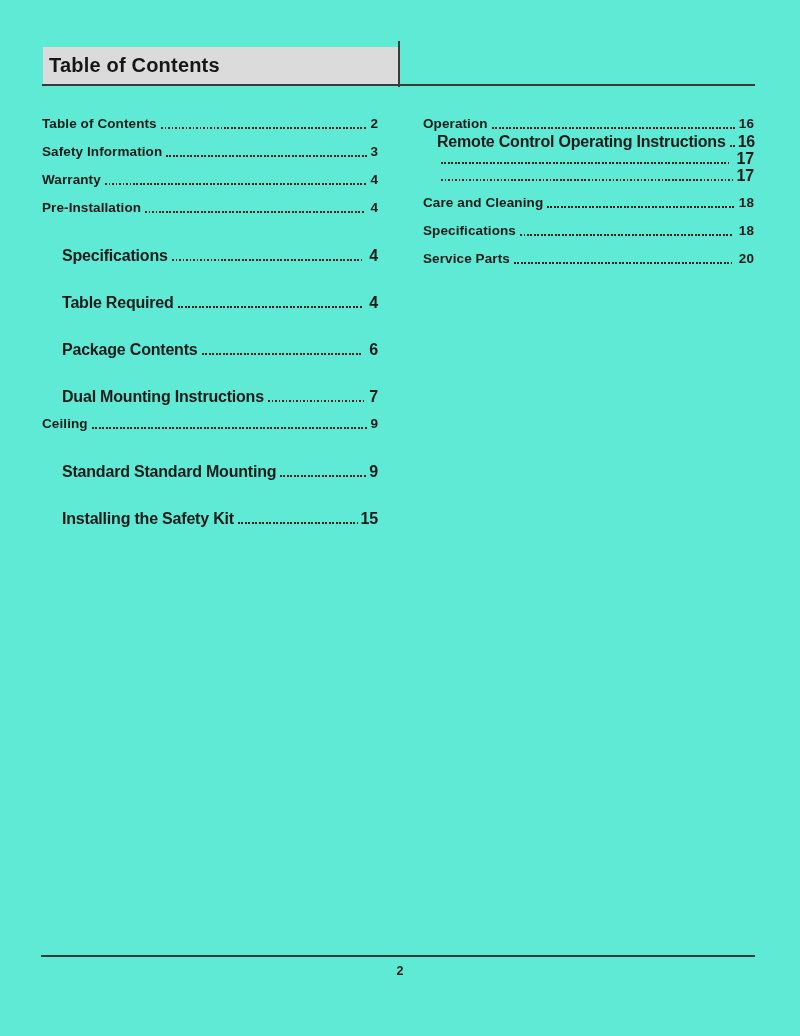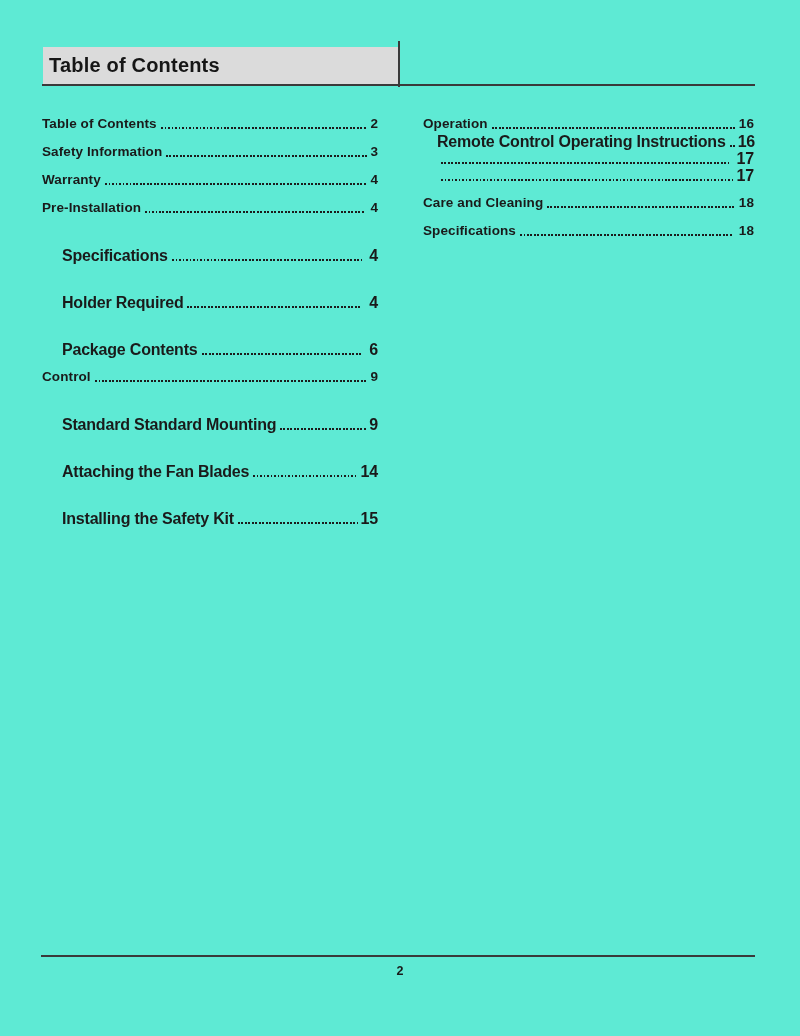--- a/index.html
+++ b/index.html
@@ -147,45 +147,45 @@
           <span class="lbl">Pre-Installation</span>
           <span class="dots"></span>
           <span class="pg"> 4</span>
         </div>
         <div class="toc-row sub">
           <span class="lbl">Specifications</span>
           <span class="dots"></span>
           <span class="pg"> 4</span>
         </div>
         <div class="toc-row sub">
-          <span class="lbl">Holder Required</span>
+          <span class="lbl">Table Required</span>
           <span class="dots"></span>
           <span class="pg"> 4</span>
         </div>
         <div class="toc-row sub">
           <span class="lbl">Package Contents</span>
           <span class="dots"></span>
           <span class="pg"> 6</span>
         </div>
-      </div>
-      <div class="toc-group">
-        <div class="toc-row main">
-          <span class="lbl">Control</span>
+        <div class="toc-row sub">
+          <span class="lbl">Dual Mounting Instructions</span>
+          <span class="dots"></span>
+          <span class="pg">7</span>
+        </div>
+      </div>
+      <div class="toc-group">
+        <div class="toc-row main">
+          <span class="lbl">Ceiling</span>
           <span class="dots"></span>
           <span class="pg">9</span>
         </div>
         <div class="toc-row sub">
           <span class="lbl">Standard Standard Mounting</span>
           <span class="dots"></span>
           <span class="pg">9</span>
-        </div>
-        <div class="toc-row sub">
-          <span class="lbl">Attaching the Fan Blades</span>
-          <span class="dots"></span>
-          <span class="pg">14</span>
         </div>
         <div class="toc-row sub">
           <span class="lbl">Installing the Safety Kit</span>
           <span class="dots"></span>
           <span class="pg">15</span>
         </div>
       </div>
     </div>
   <div class="toc-col col-right" id="toc-right">
       <div class="toc-group">
@@ -215,18 +215,25 @@
           <span class="pg">18</span>
         </div>
       </div>
       <div class="toc-group">
         <div class="toc-row main">
           <span class="lbl">Specifications</span>
           <span class="dots"></span>
           <span class="pg"> 18</span>
         </div>
       </div>
+      <div class="toc-group">
+        <div class="toc-row main">
+          <span class="lbl">Service Parts</span>
+          <span class="dots"></span>
+          <span class="pg"> 20</span>
+        </div>
+      </div>
     </div>
 
   <div class="footer-rule"></div>
   <div class="footer-page">2</div>
 
 </div>
 
 </body></html>

